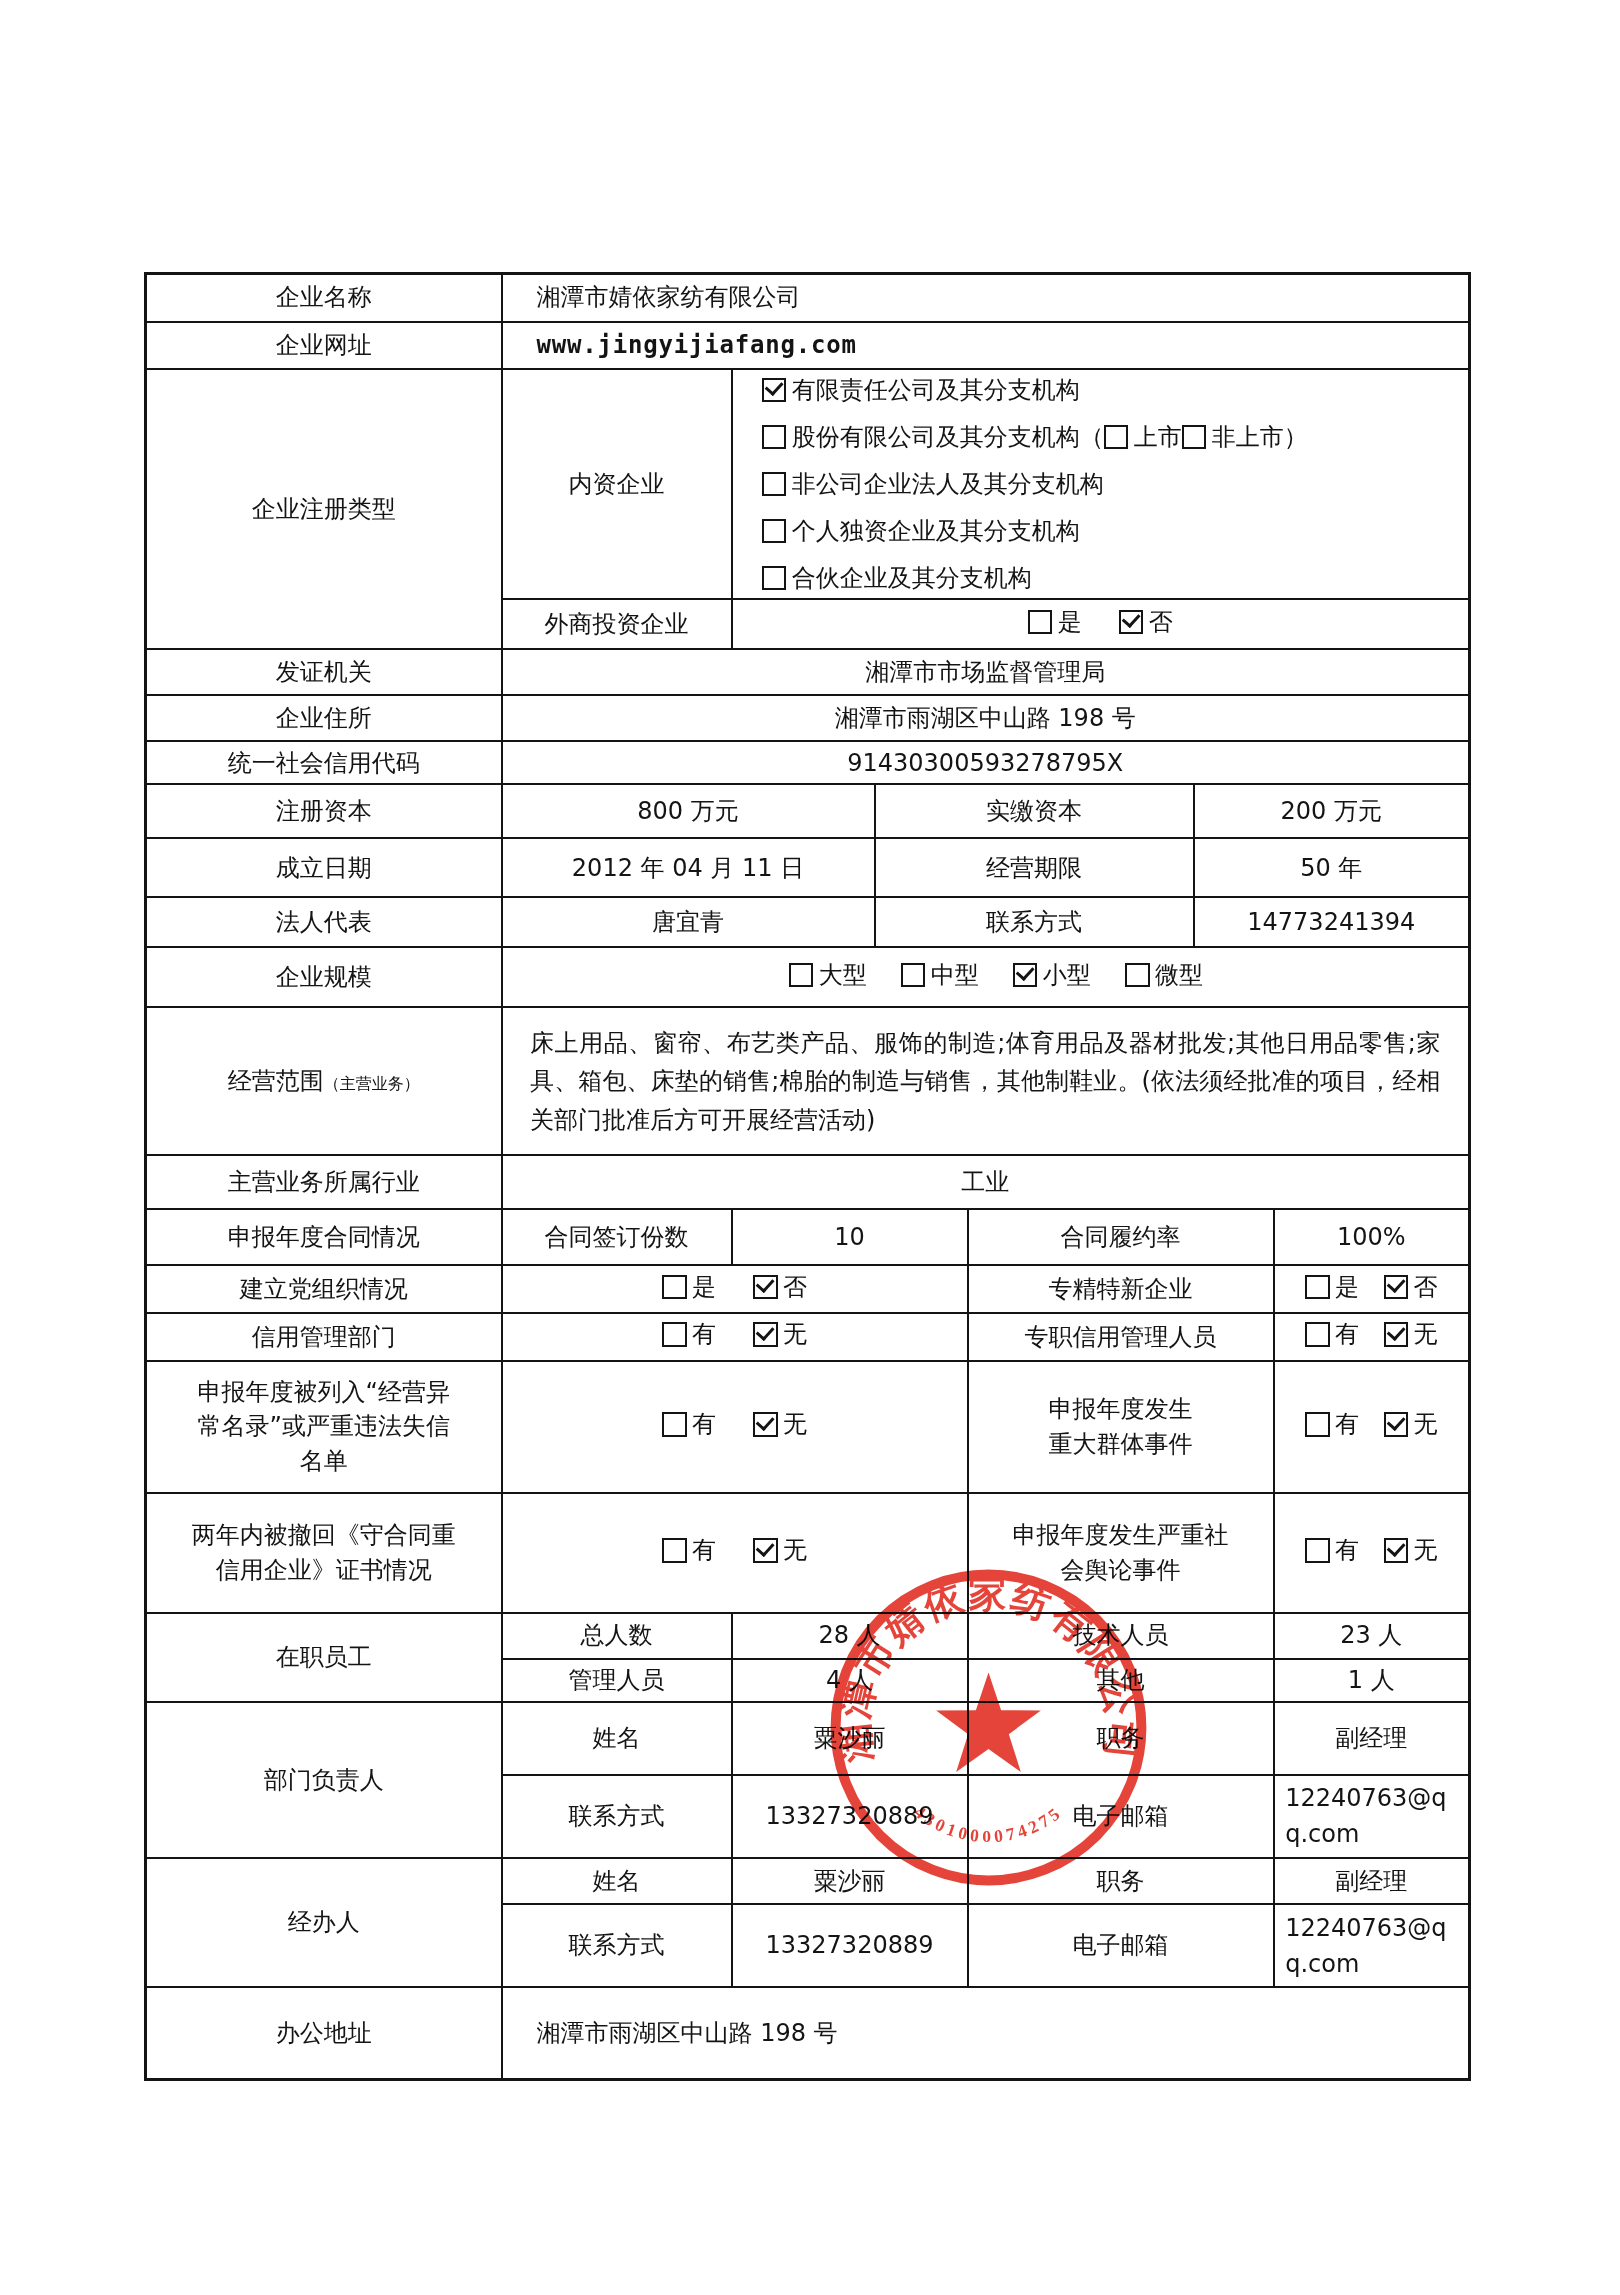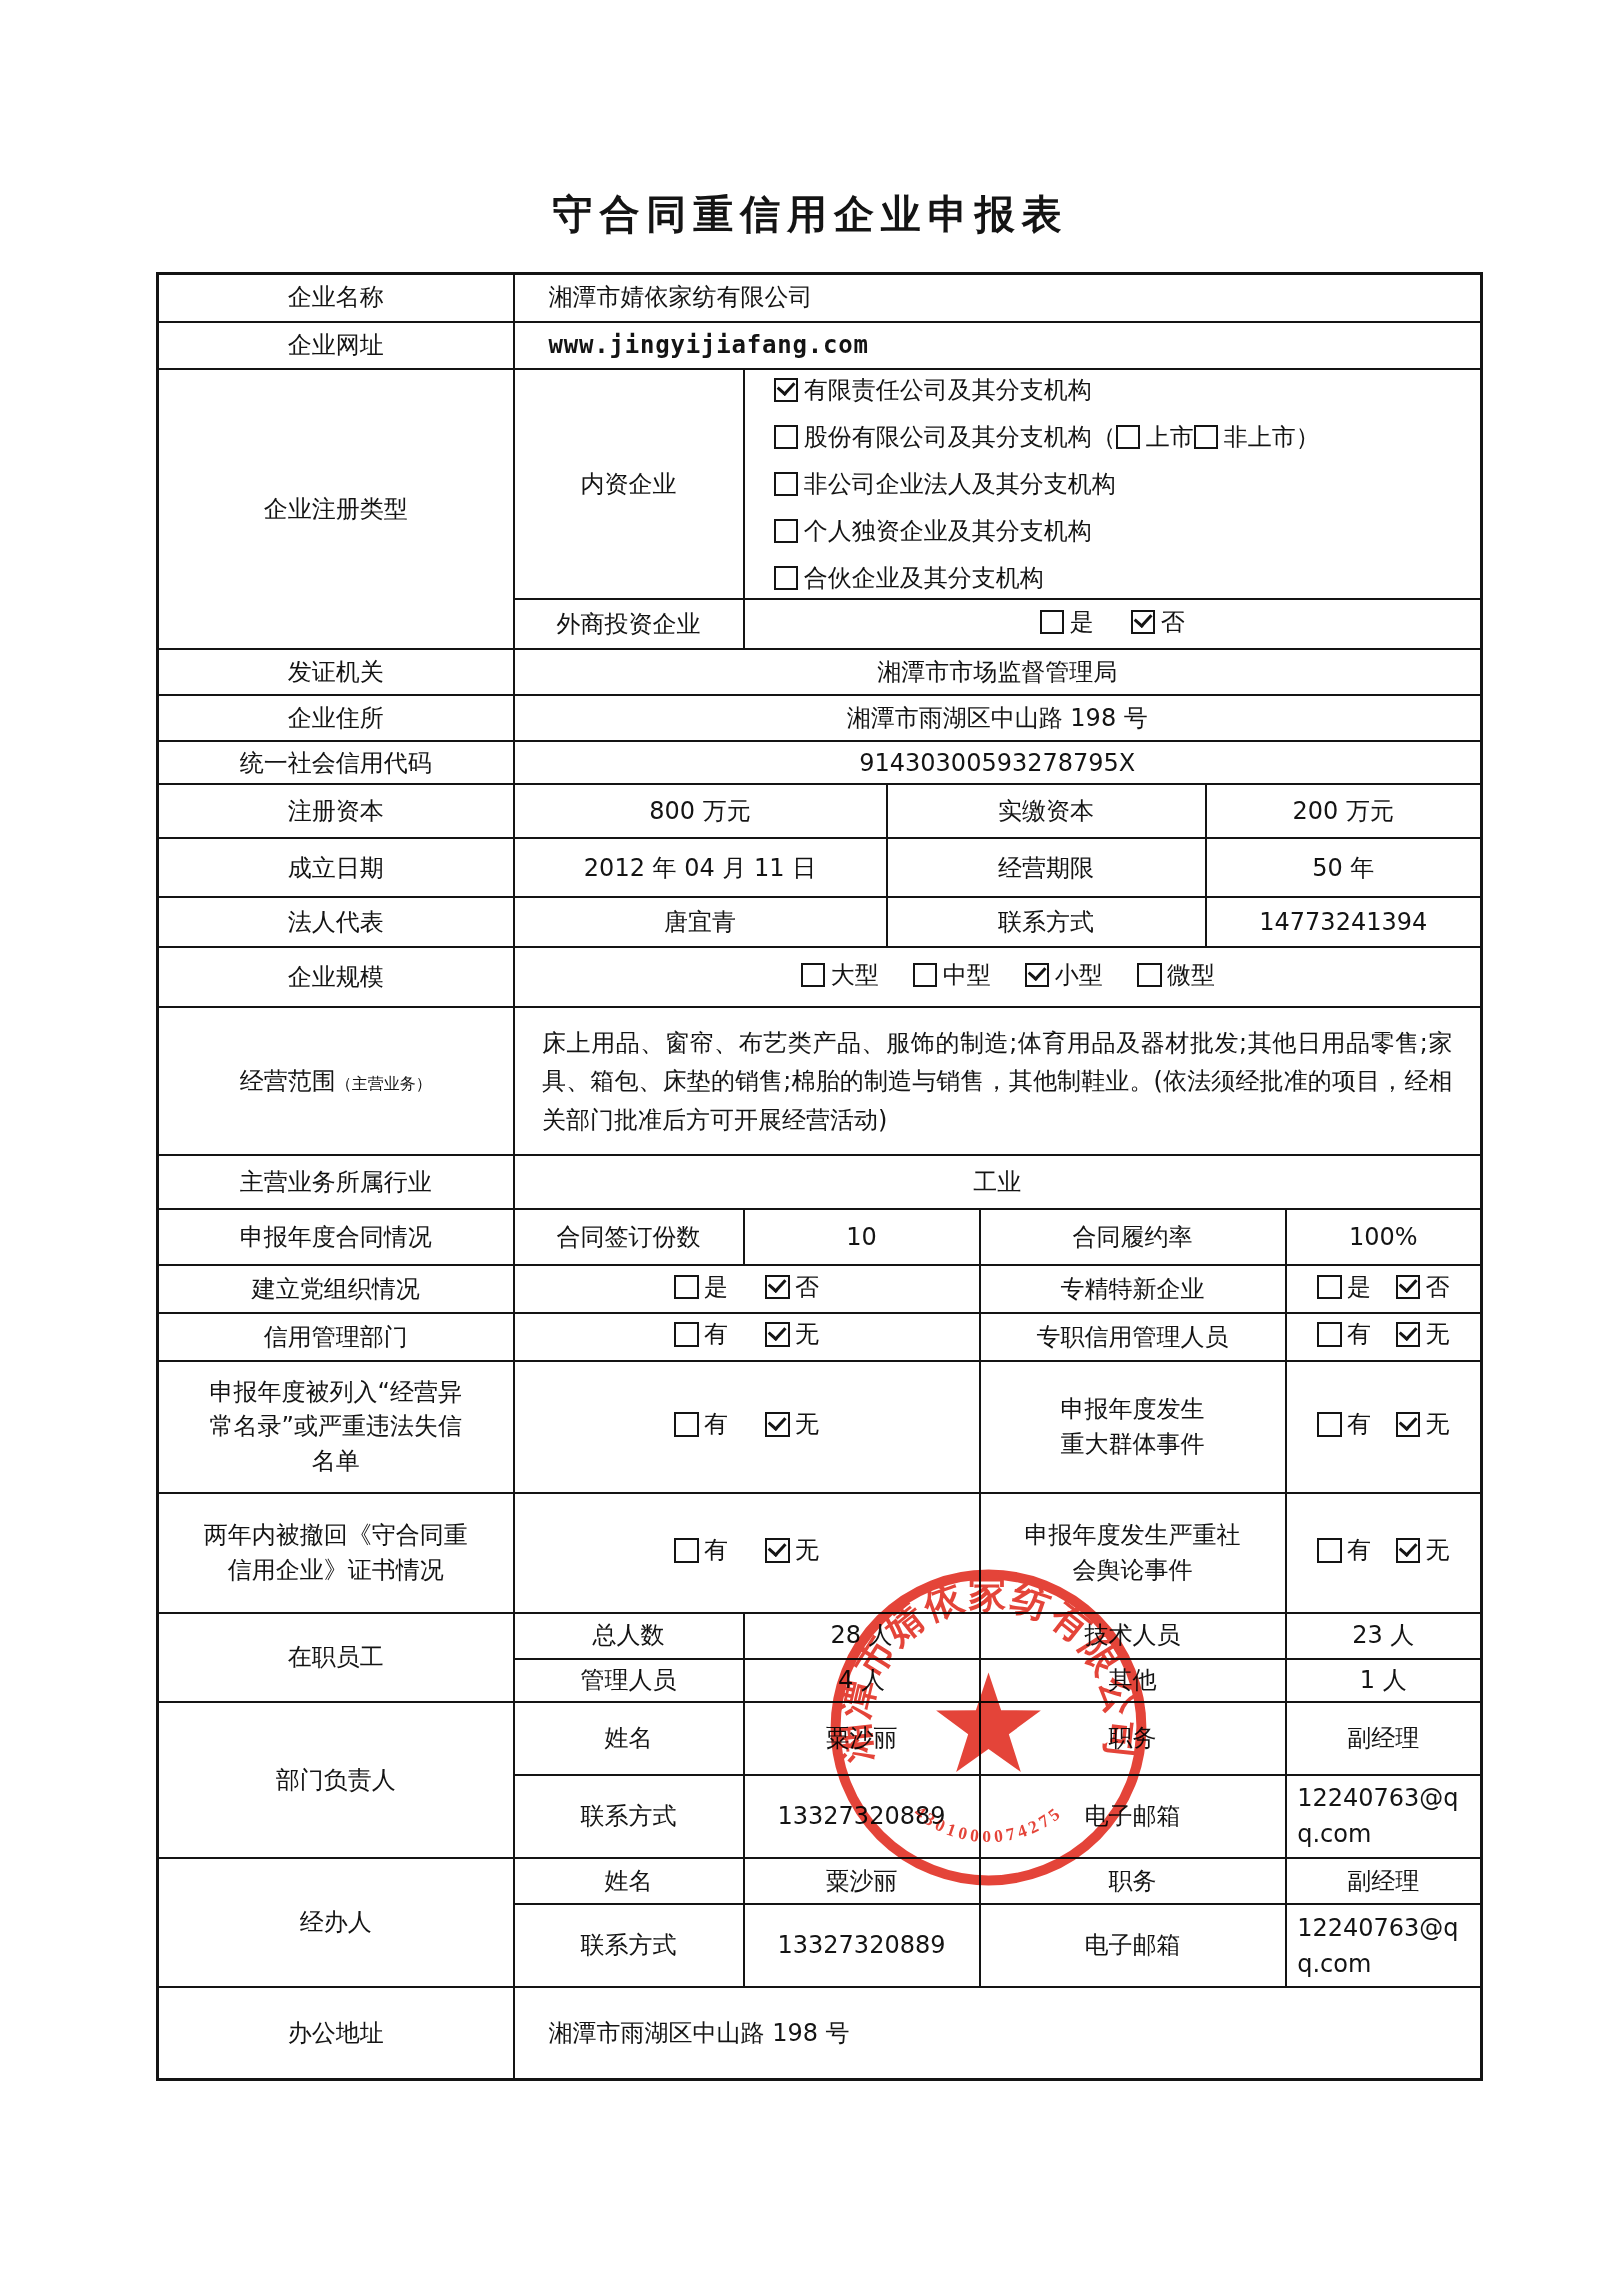--- a/index.html
+++ b/index.html
@@ -1,20 +1,20 @@
 <!DOCTYPE html>
 <html style="font-size:12.2px"><head>
 <meta charset="utf-8">
 <style>
   html,body{margin:0;padding:0;background:#ffffff;}
   .page{position:relative;width:1621px;height:2295px;background:#ffffff;overflow:hidden;
         font-family:"DejaVu Sans",sans-serif;color:#141414;}
   .title{position:absolute;top:187px;left:0;width:100%;text-align:center;
          font-family:"Liberation Serif",serif;font-size:40px;font-weight:700;letter-spacing:6.9px;}
-  table.form{position:absolute;left:156px;top:272px;width:1324px;
+  table.form{position:absolute;left:144px;top:272px;width:1324px;
              border-collapse:collapse;table-layout:fixed;
              border:3.1px solid #141414;}
   td{border:2.3px solid #141414;text-align:center;vertical-align:middle;
      font-size:24px;line-height:1.45;padding:3.1px 6.1px;overflow:hidden;}
   .left{text-align:left;padding-left:34px;}
   .mono{font-family:"DejaVu Sans Mono",monospace;font-weight:700;letter-spacing:0.8px;}
   .pre{white-space:pre-line;}
   .just{text-align:left;text-align:justify;padding:9.2px 27.5px;line-height:1.6;}
   .small{font-size:16px;}
   .opts{display:flex;flex-direction:column;gap:12.2px;align-items:flex-start;padding-left:23px;text-align:center;}
@@ -30,21 +30,20 @@
   .email{word-break:break-all;text-align:left;padding:4.6px 10.7px;line-height:1.5;}
   .stamp{position:absolute;left:805px;top:1544px;width:367px;height:367px;
          opacity:0.86;mix-blend-mode:multiply;pointer-events:none;}
   .stamp text{font-family:"Liberation Serif",serif;font-weight:700;}
 </style>
 </head>
 <body>
 
 <div class="page">
 
-  <div class="title">守合同重信用企业申报表</div>
 
   <table class="form">
     <colgroup>
       <col style="width:356px">
         <col style="width:230px">
         <col style="width:143px">
       <col style="width:93px">
         <col style="width:226px">
         <col style="width:80px">
         <col style="width:196px">

